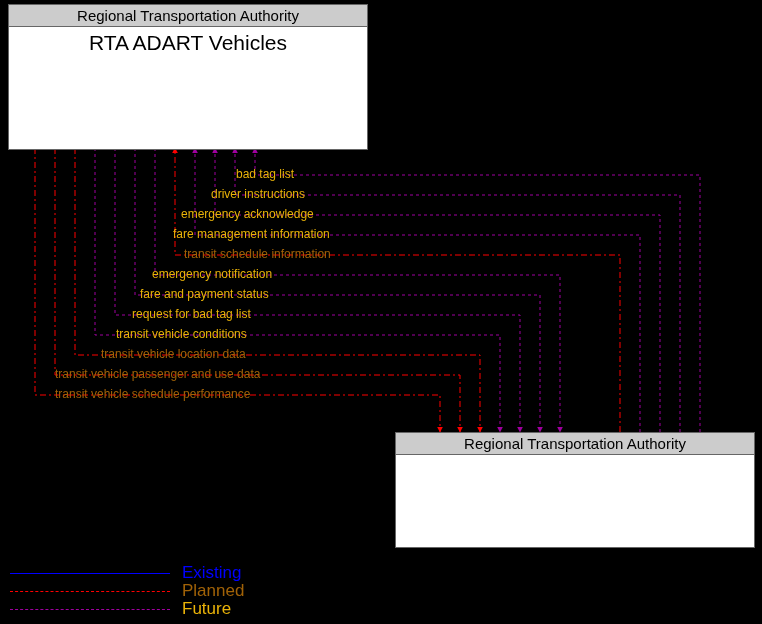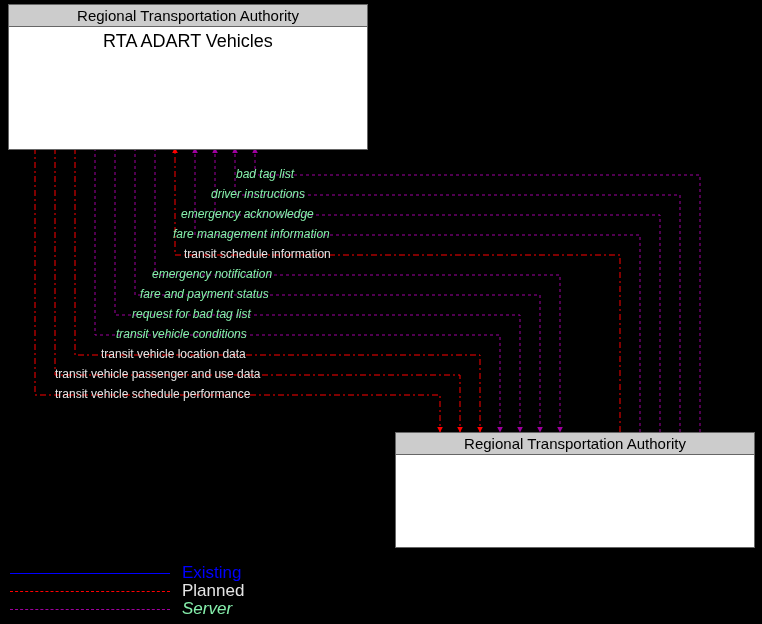--- a/index.html
+++ b/index.html
@@ -19,31 +19,31 @@
   }
   .entity-header {
     background: #ccc;
     text-align: center;
     font-size: 15px;
     padding: 2px 8px;
     border-bottom: 1px solid #666;
   }
   .entity-body {
     text-align: center;
-    font-size: 18px;
+    font-size: 21px;
     padding: 4px 4px 2px 4px;
   }
   .flow-label {
     position: absolute;
     font-size: 12px;
     white-space: nowrap;
     background: transparent;
   }
-  .c-future { color: #86efac; font-style: italic; }
-  .c-planned { color: #e5e5e5; }
+  .c-future { color: #eab308; }
+  .c-planned { color: #a16207; }
   .c-existing { color: #0000ff; }
   svg.lines {
     position: absolute;
     left: 0; top: 0;
     width: 762px;
     height: 624px;
     pointer-events: none;
   }
   .legend {
     position: absolute;
@@ -119,15 +119,15 @@
   <div class="legend-row">
     <div class="legend-line le-existing"></div>
     <span class="c-existing">Existing</span>
   </div>
   <div class="legend-row">
     <div class="legend-line le-planned"></div>
     <span class="c-planned">Planned</span>
   </div>
   <div class="legend-row">
     <div class="legend-line le-future"></div>
-    <span class="c-future">Server</span>
+    <span class="c-future">Future</span>
   </div>
 </div>
 
 </body></html>

